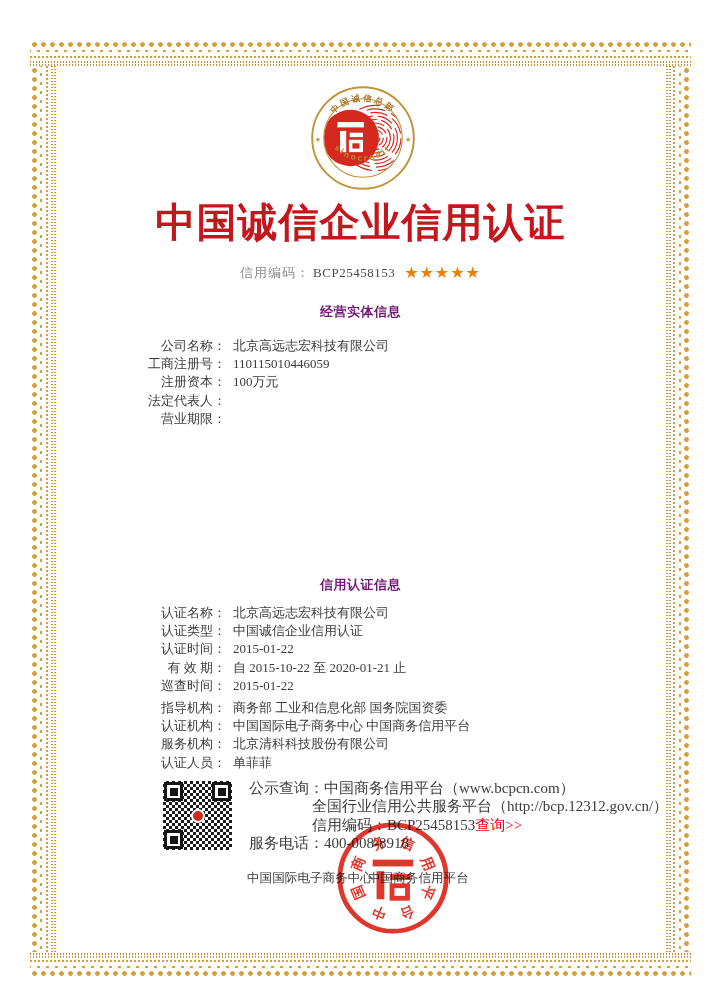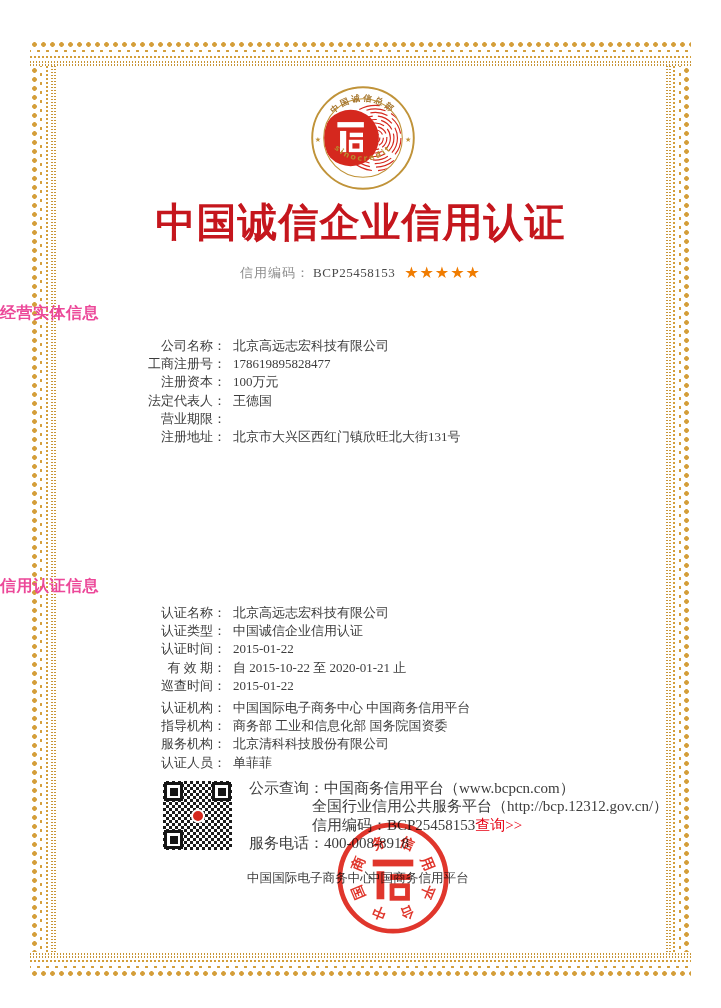--- a/index.html
+++ b/index.html
@@ -65,22 +65,22 @@
   .codeline {
     position:absolute; top:263px; left:0; width:100%;
     display:flex; justify-content:center; align-items:center; gap:3px;
     font-size:13px;
   }
   .codeline .lbl { color:#8c8c8c; letter-spacing:1px; }
   .codeline .code { color:#4a4a4a; letter-spacing:0.5px; }
   .codeline .stars { color:#f07c00; font-size:16px; letter-spacing:1px; margin-left:6px;
     font-family:"DejaVu Sans",sans-serif; }
   
-  .sec-h { position:absolute; left:0; width:100%; text-align:left;
-    color:#ec4899; font-weight:bold; font-size:16px; letter-spacing:0.5px; }
+  .sec-h { position:absolute; left:0; width:100%; text-align:center;
+    color:#701a75; font-weight:bold; font-size:13px; letter-spacing:0.5px; }
   .sec-h1 { top:303px; }
   .sec-h2 { top:576px; }
   .info { position:absolute; left:138px; width:478px; font-size:13px;margin-top:12px; }
   .info1 { top:325px; }
   .info2 { top:592px; }
   .info3 { top:687px; }
   .row { display:flex; line-height:18.2px; }
   .lab { width:88px; text-align:right; flex:none; white-space:nowrap; color:#3c3c3c; }
   .val { margin-left:7px; width:383px; color:#3c3c3c; }
   
@@ -163,36 +163,31 @@
   </div>
 
   <div class="sec-h sec-h1">经营实体信息</div>
   <div class="info info1">
     <div class="row">
       <span class="lab">公司名称：</span>
       <span class="val">北京高远志宏科技有限公司</span>
       </div>
     <div class="row">
       <span class="lab">工商注册号：</span>
-      <span class="val">178619895828477</span>
+      <span class="val">110115010446059</span>
       </div>
     <div class="row">
       <span class="lab">注册资本：</span>
       <span class="val">100万元</span>
       </div>
     <div class="row">
       <span class="lab">法定代表人：</span>
-      <span class="val">王德国</span>
       </div>
     <div class="row">
       <span class="lab">营业期限：</span>
-      </div>
-    <div class="row">
-      <span class="lab">注册地址：</span>
-      <span class="val">北京市大兴区西红门镇欣旺北大街131号</span>
       </div>
   </div>
 
   <div class="sec-h sec-h2">信用认证信息</div>
   <div class="info info2">
     <div class="row">
       <span class="lab">认证名称：</span>
       <span class="val">北京高远志宏科技有限公司</span>
       </div>
     <div class="row">
@@ -207,26 +202,26 @@
       <span class="lab">有 效 期：</span>
       <span class="val">自 2015-10-22 至 2020-01-21 止</span>
       </div>
     <div class="row">
       <span class="lab">巡查时间：</span>
       <span class="val">2015-01-22</span>
       </div>
   </div>
   <div class="info info3">
     <div class="row">
+      <span class="lab">指导机构：</span>
+      <span class="val">商务部 工业和信息化部 国务院国资委</span>
+      </div>
+    <div class="row">
       <span class="lab">认证机构：</span>
       <span class="val">中国国际电子商务中心 中国商务信用平台</span>
-      </div>
-    <div class="row">
-      <span class="lab">指导机构：</span>
-      <span class="val">商务部 工业和信息化部 国务院国资委</span>
       </div>
     <div class="row">
       <span class="lab">服务机构：</span>
       <span class="val">北京清科科技股份有限公司</span>
       </div>
     <div class="row">
       <span class="lab">认证人员：</span>
       <span class="val">单菲菲</span>
       </div>
   </div>

